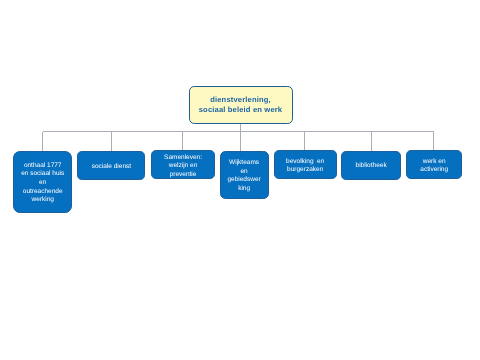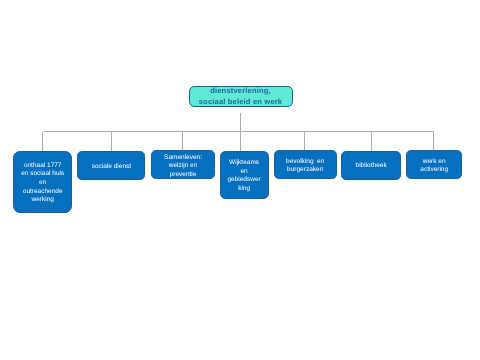--- a/index.html
+++ b/index.html
@@ -27,21 +27,21 @@
     <line x1="42.5" y1="131.5" x2="433.5" y2="131.5" stroke="#a8adb7" stroke-width="1"></line>
     <line x1="42.5" y1="131.5" x2="42.5" y2="151.2" stroke="#a8adb7" stroke-width="1"></line>
     <line x1="111.5" y1="131.5" x2="111.5" y2="151.6" stroke="#a8adb7" stroke-width="1"></line>
     <line x1="182.5" y1="131.5" x2="182.5" y2="150.8" stroke="#a8adb7" stroke-width="1"></line>
     <line x1="240.5" y1="131.5" x2="240.5" y2="151" stroke="#a8adb7" stroke-width="1"></line>
     <line x1="304.5" y1="131.5" x2="304.5" y2="150.8" stroke="#a8adb7" stroke-width="1"></line>
     <line x1="371.5" y1="131.5" x2="371.5" y2="151" stroke="#a8adb7" stroke-width="1"></line>
     <line x1="433.5" y1="131.5" x2="433.5" y2="150.8" stroke="#a8adb7" stroke-width="1"></line>
   </svg>
 
-  <div class="node node-root" style="left: 188.5px; top: 85.8px; width: 104px; height: 21px; border-radius: 5.2px; background: #5eead4; border-color: rgb(28, 95, 150); color: rgb(33, 102, 163);">
+  <div class="node node-root" style="left: 188.5px; top: 85.8px; width: 104px; height: 38px; border-radius: 5.2px; background: #fef9c3; border-color: rgb(28, 95, 150); color: rgb(33, 102, 163);">
     <span>dienstverlening,
 sociaal beleid en werk</span>
   </div>
 
   <div class="node node-unit" style="left: 13.4px; top: 150.7px; width: 58.6px; height: 62px; border-radius: 6.9px; background: rgb(6, 112, 192); border-color: rgb(31, 95, 153); color: rgb(255, 255, 255);">
     <span>onthaal 1777
 en sociaal huis
 en
 outreachende
 werking</span>

